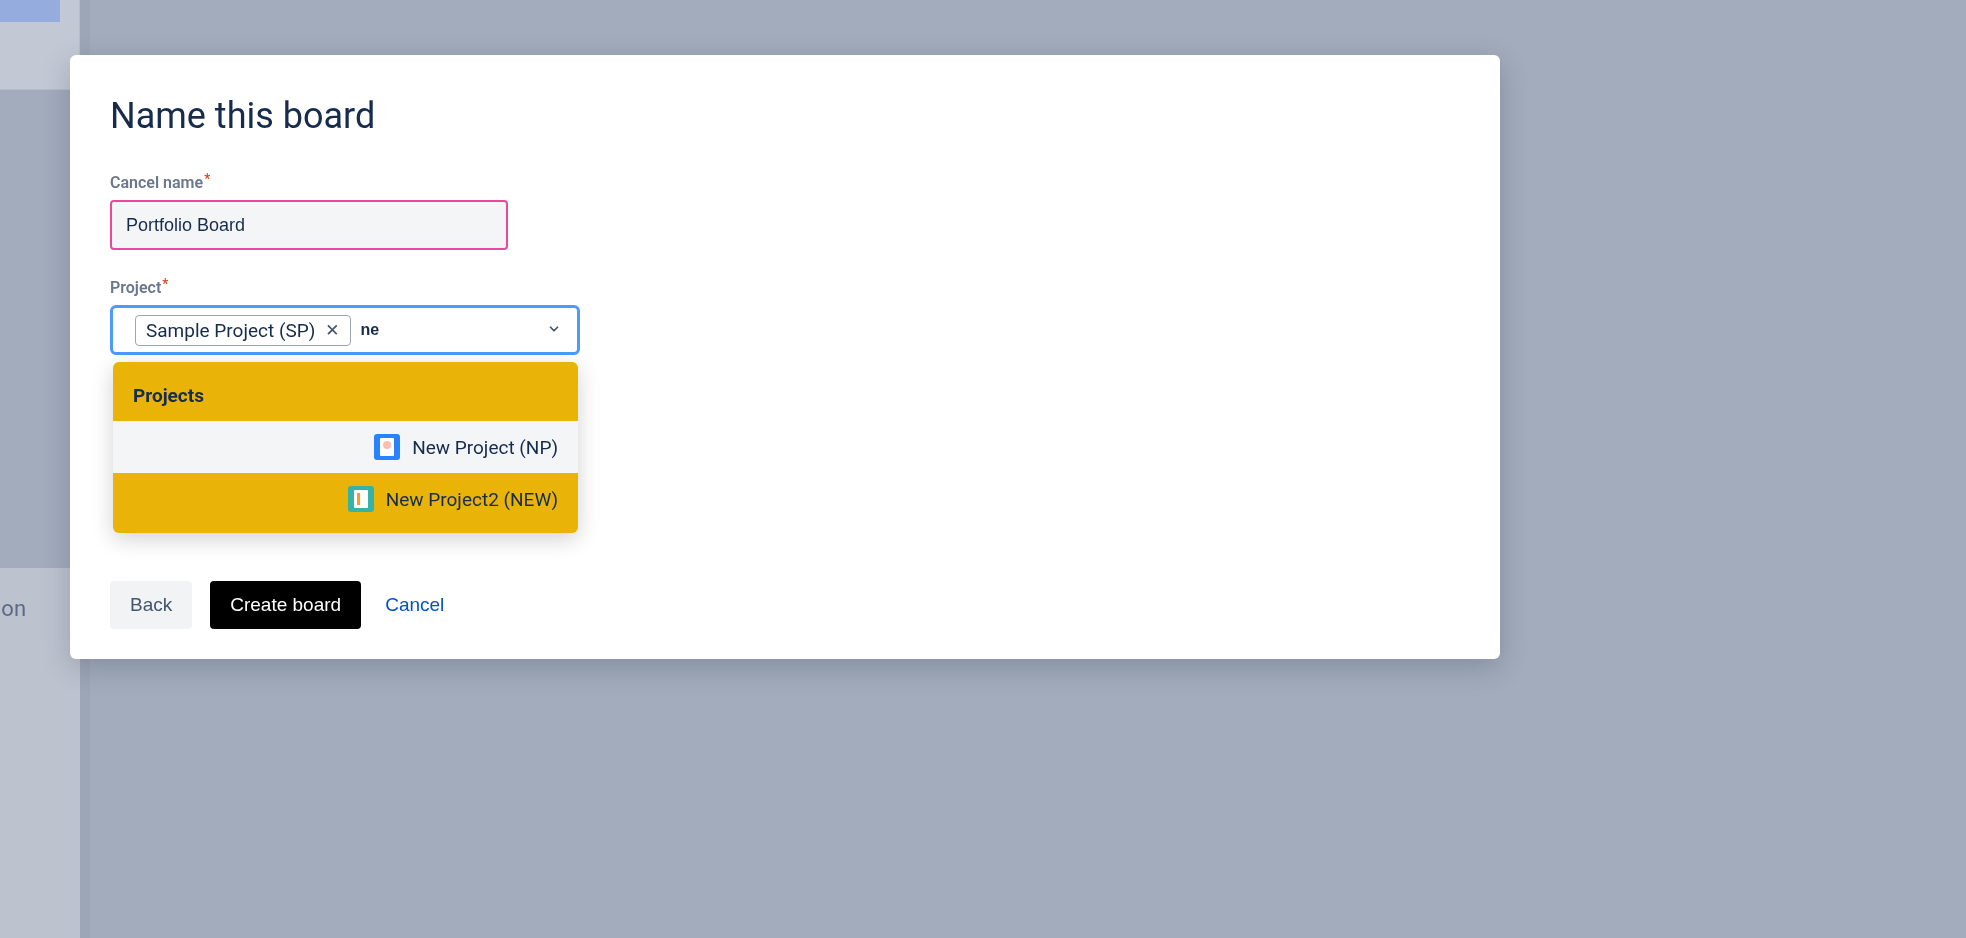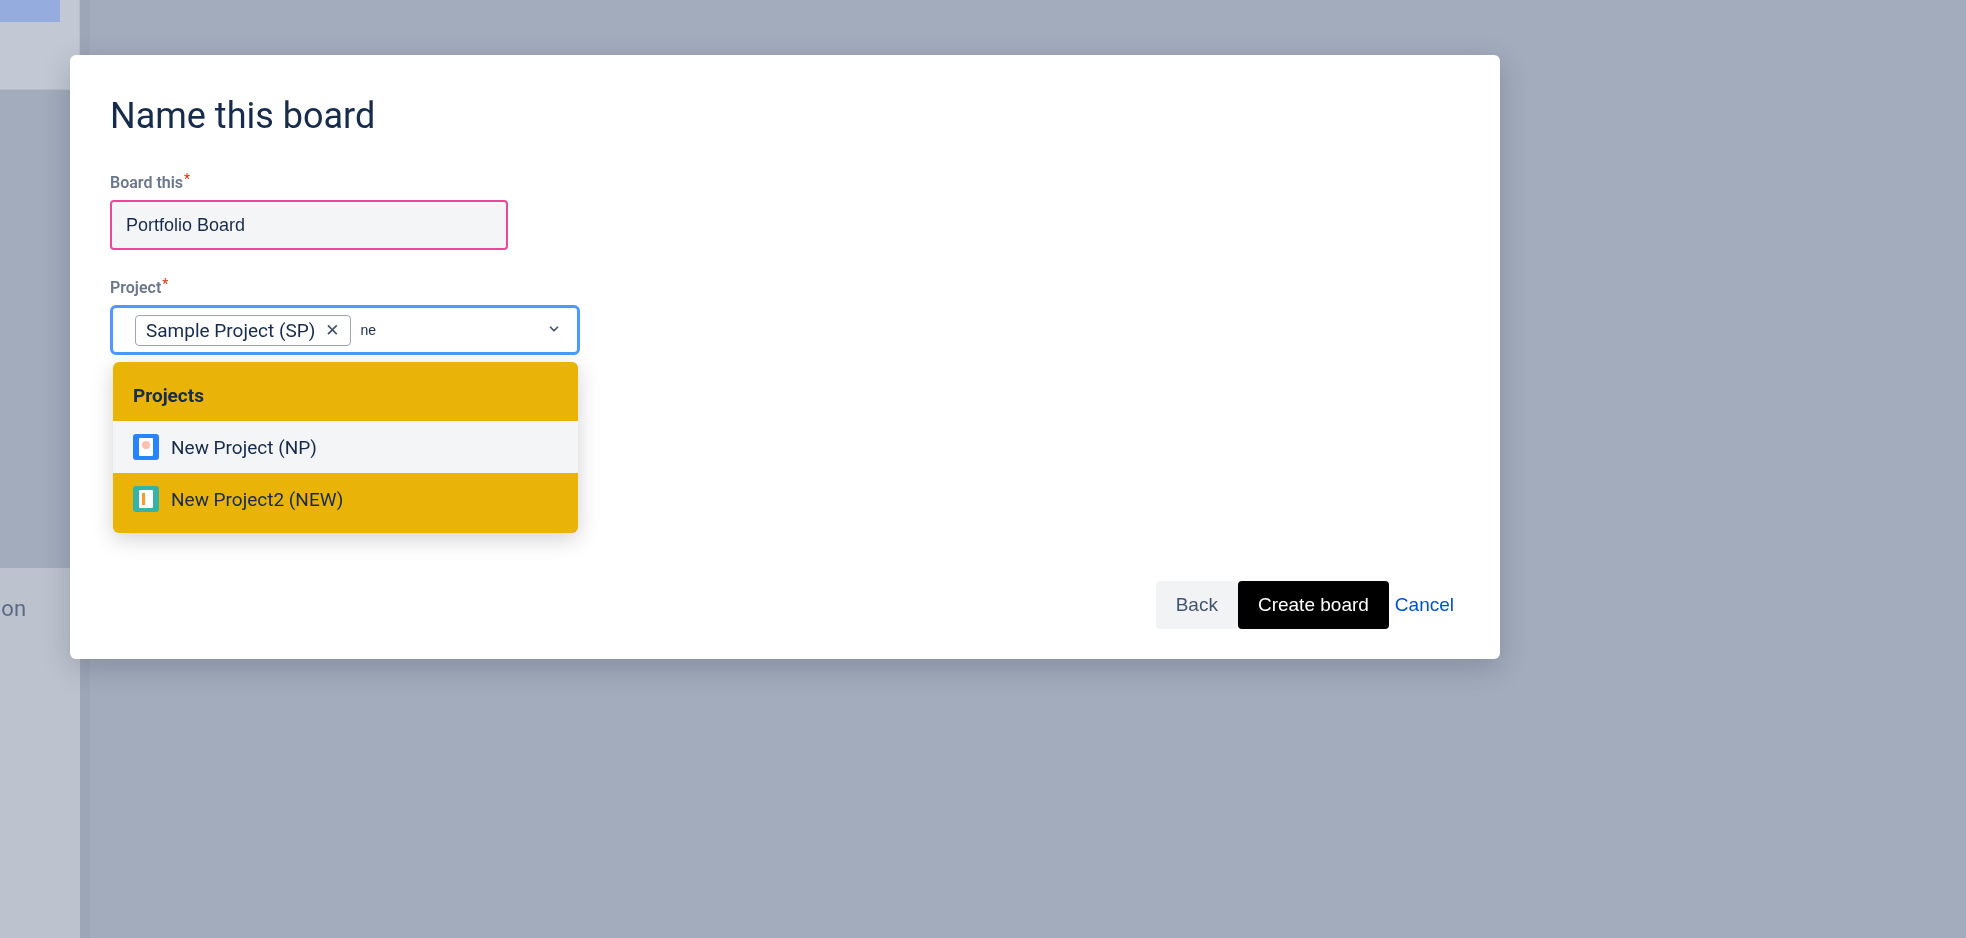--- a/index.html
+++ b/index.html
@@ -114,27 +114,28 @@
       background: #ffffff;
     }
     .chip-x {
       font-size: 17px;
       color: #44546f;
       cursor: pointer;
       line-height: 1;
       padding: 0 2px;
     }
     .select-typing {
-      font-size: 14px;
+      font-size: 16px;
       color: #172b4d;
       flex: 0 0 auto;
       border: none;
       outline: none;
       background: transparent;
       width: 40px;
+      font-weight: bold;
     }
     .chevron-wrap {
       margin-left: auto;
       padding-right: 6px;
     }
     .chevron {
       width: 14px; height: 14px;
       display: inline-block;
     }
     
@@ -156,20 +157,21 @@
       padding: 0 20px 14px 20px;
     }
     .dropdown-item {
       display: flex;
       align-items: center;
       gap: 12px;
       padding: 13px 20px;
       font-size: 19px;
       color: #172b4d;
       cursor: pointer;
+      justify-content: flex-end;
     }
     .dropdown-item.highlight {
       background: #f4f5f7;
     }
     .proj-icon {
       width: 26px; height: 26px;
       border-radius: 3px;
       display: inline-flex;
       align-items: center;
       justify-content: center;
@@ -196,23 +198,22 @@
       content: "";
       position: absolute;
       left: 3px; top: 3px;
       width: 3px; height: 12px;
       background: #ff991f;
     }
     
     .modal-footer {
       margin-top: auto;
       display: flex;
-      justify-content: flex-end;
-      align-items: center;
-      gap: 0;
+      align-items: center;
+      gap: 18px;
       padding-top: 20px;
     }
     .btn {
       height: 48px;
       padding: 0 20px;
       border-radius: 4px;
       font-size: 19px;
       font-weight: 500;
       border: none;
       cursor: pointer;
@@ -240,21 +241,21 @@
 <div class="bg-left-blue"></div>
 <div class="bg-col-right"></div>
 <div class="bg-left-bottom"></div>
 <div class="bg-text-ion">ion</div>
 
 <div class="modal">
   <h1 class="modal-title">Name this board</h1>
 
   <div class="field-group">
     <div>
-      <span class="field-label">Board this</span><span class="required-asterisk">*</span>
+      <span class="field-label">Cancel name</span><span class="required-asterisk">*</span>
     </div>
     <input class="text-input" type="text" value="Portfolio Board" style="">
   </div>
 
   <div class="field-group">
     <div>
       <span class="field-label">Project</span><span class="required-asterisk">*</span>
     </div>
 
     <div class="project-select">

